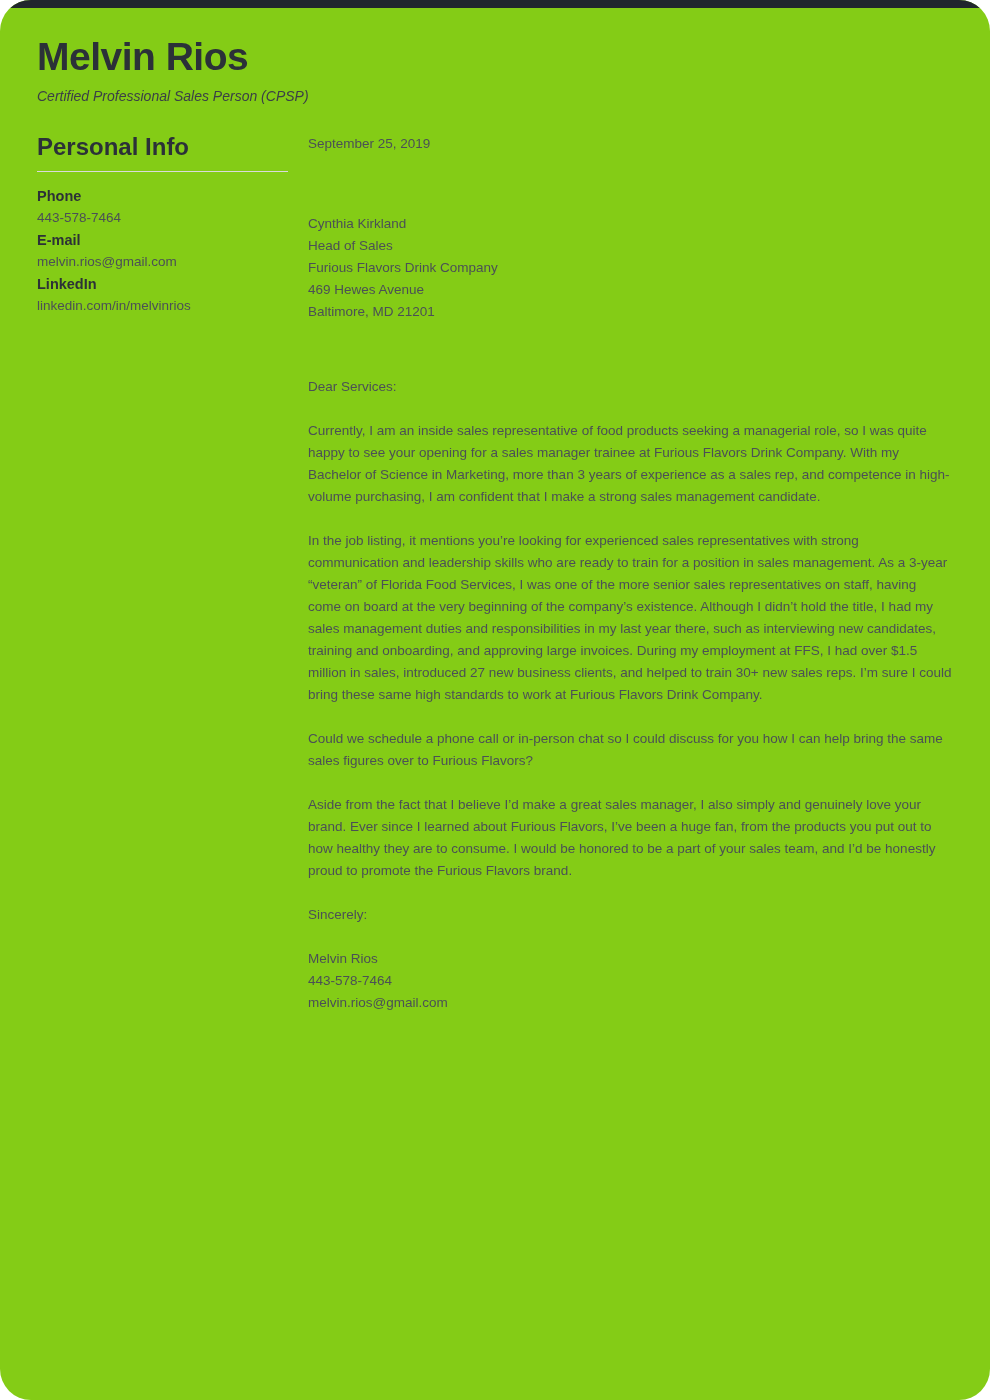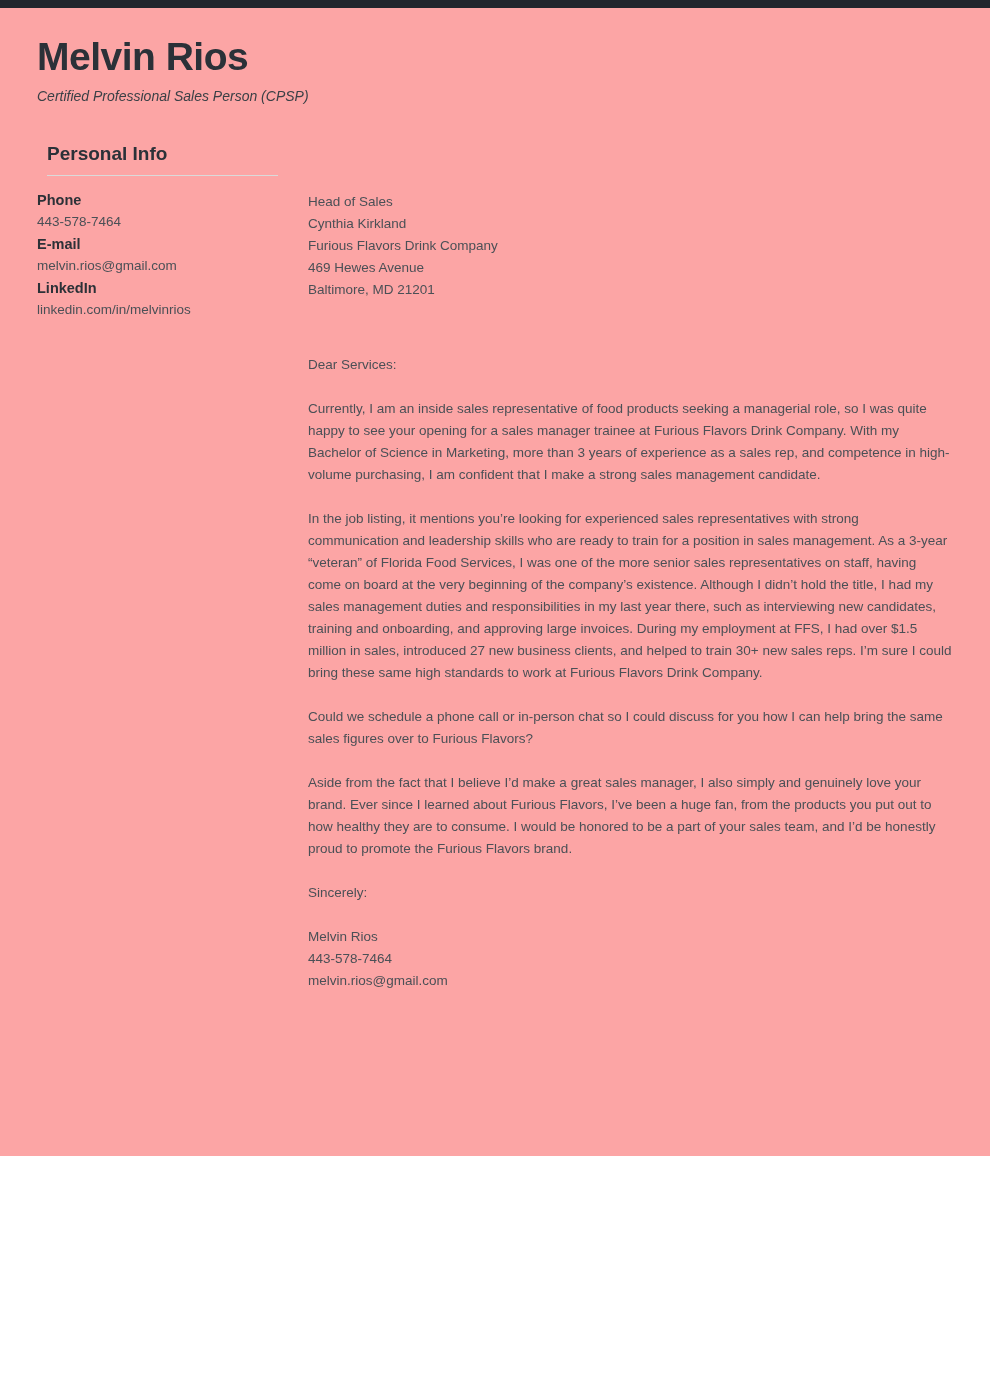--- a/index.html
+++ b/index.html
@@ -1,24 +1,25 @@
 <!DOCTYPE html>
 <html><head>
 <meta charset="utf-8">
 <style>
   html, body { margin: 0; padding: 0; background: #ffffff; }
   .page {
     position: relative;
     width: 990px;
-    height: 1156px;
-    background: #fca5a5;
+    height: 1400px;
+    background: #84cc16;
     font-family: "Liberation Sans", "DejaVu Sans", sans-serif;
     color: #4b5056;
     overflow: hidden;
     box-sizing: border-box;
+    border-radius: 31px;
   }
   .top-bar {
     height: 8px;
     width: 100%;
     background: #21262d;
   }
   .header {
     margin: 29px 37px 0 37px;
   }
   .name {
@@ -41,22 +42,22 @@
     align-items: flex-start;
     margin: 29px 37px 0 37px;
   }
   .sidebar {
     flex: none;
     width: 251px;
     padding-right: 20px;
     box-sizing: content-box;
   }
   .sidebar-heading {
-    margin: 10px;
-    font-size: 19px;
+    margin: 0;
+    font-size: 24px;
     font-weight: 700;
     color: #2b3138;
     line-height: 1.2;
     padding-bottom: 9px;
     border-bottom: 1px solid #dadada;
   }
   .info-item { }
   .info-item:first-of-type { margin-top: 13px; }
   .info-label {
     font-size: 14.5px;
@@ -112,24 +113,25 @@
         <div class="info-value">melvin.rios@gmail.com</div>
       </div>
 
       <div class="info-item">
         <div class="info-label">LinkedIn</div>
         <div class="info-value">linkedin.com/in/melvinrios</div>
       </div>
     </aside>
 
     <main class="letter">
+      <div class="date">September 25, 2019</div>
 
       <div class="recipient">
+        <div class="recipient-line">Cynthia Kirkland</div>
         <div class="recipient-line">Head of Sales</div>
-        <div class="recipient-line">Cynthia Kirkland</div>
         <div class="recipient-line">Furious Flavors Drink Company</div>
         <div class="recipient-line">469 Hewes Avenue</div>
         <div class="recipient-line">Baltimore, MD 21201</div>
       </div>
 
       <p class="salutation">Dear Services:</p>
 
       <p class="para">Currently, I am an inside sales representative of food products seeking a managerial role, so I was quite happy to see your opening for a sales manager trainee at Furious Flavors Drink Company. With my Bachelor of Science in Marketing, more than 3 years of experience as a sales rep, and competence in high-volume purchasing, I am confident that I make a strong sales management candidate.</p>
       <p class="para">In the job listing, it mentions you’re looking for experienced sales representatives with strong communication and leadership skills who are ready to train for a position in sales management. As a 3-year “veteran” of Florida Food Services, I was one of the more senior sales representatives on staff, having come on board at the very beginning of the company’s existence. Although I didn’t hold the title, I had my sales management duties and responsibilities in my last year there, such as interviewing new candidates, training and onboarding, and approving large invoices. During my employment at FFS, I had over $1.5 million in sales, introduced 27 new business clients, and helped to train 30+ new sales reps. I’m sure I could bring these same high standards to work at Furious Flavors Drink Company.</p>
       <p class="para">Could we schedule a phone call or in-person chat so I could discuss for you how I can help bring the same sales figures over to Furious Flavors?</p>

